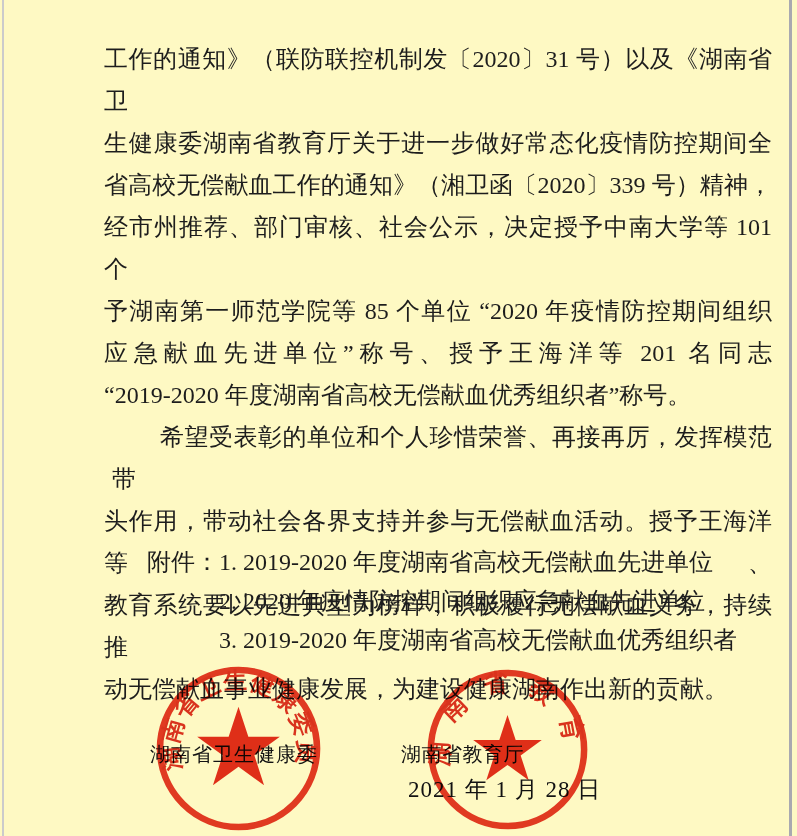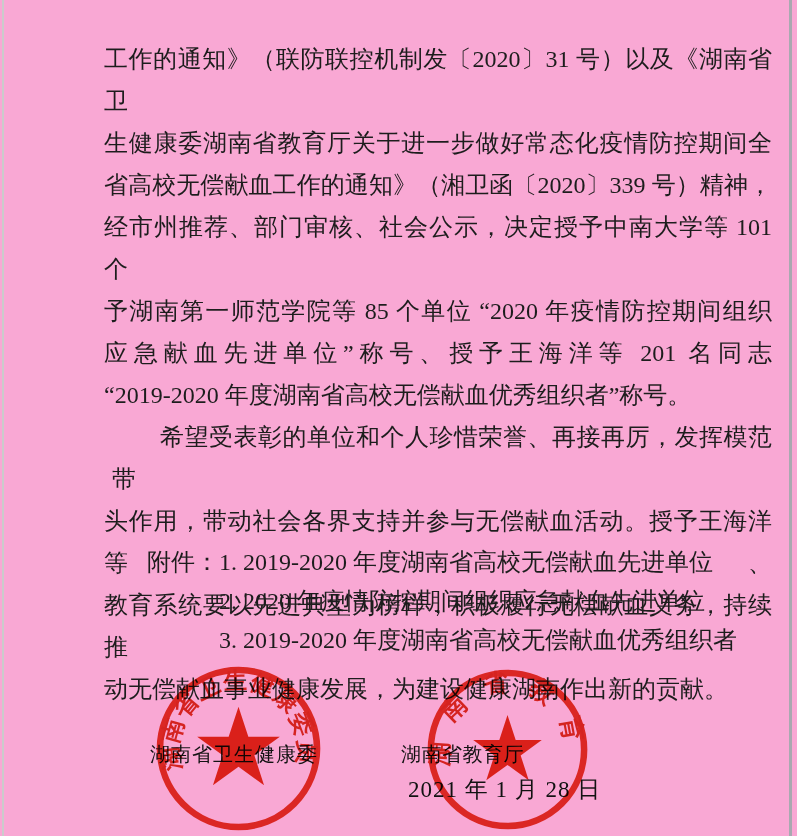--- a/index.html
+++ b/index.html
@@ -1,19 +1,19 @@
 <!DOCTYPE html>
 <html><head>
 <meta charset="utf-8">
 <style>
   html,body { margin:0; padding:0; background:#ffffff; }
   .page {
     position:relative;
     width:797px; height:836px;
-    background:#f9a8d4;
+    background:#fef9c3;
     overflow:hidden;
     font-family:"Liberation Serif","DejaVu Serif",serif;
     color:#1d1d1d;
   }
   .edge-left  { position:absolute; left:2px;  top:0; width:2px; height:836px; background:#cbcbcb; }
   .edge-right { position:absolute; left:789px; top:0; width:3px; height:836px; background:#a9a9b0; }
 
   .body-text {
     position:absolute; left:104px; top:38px; width:668px;
     font-size:24px; line-height:42px;

